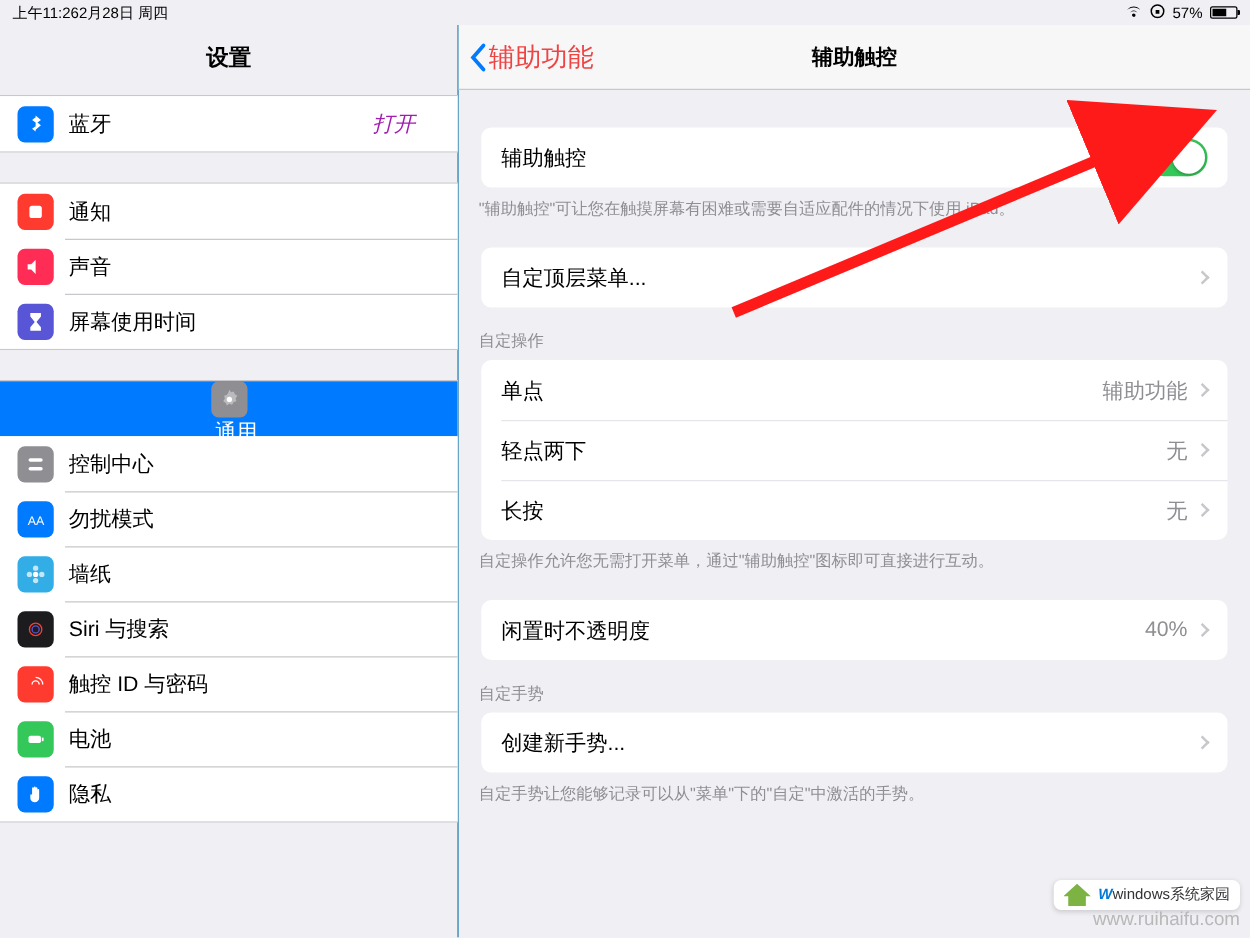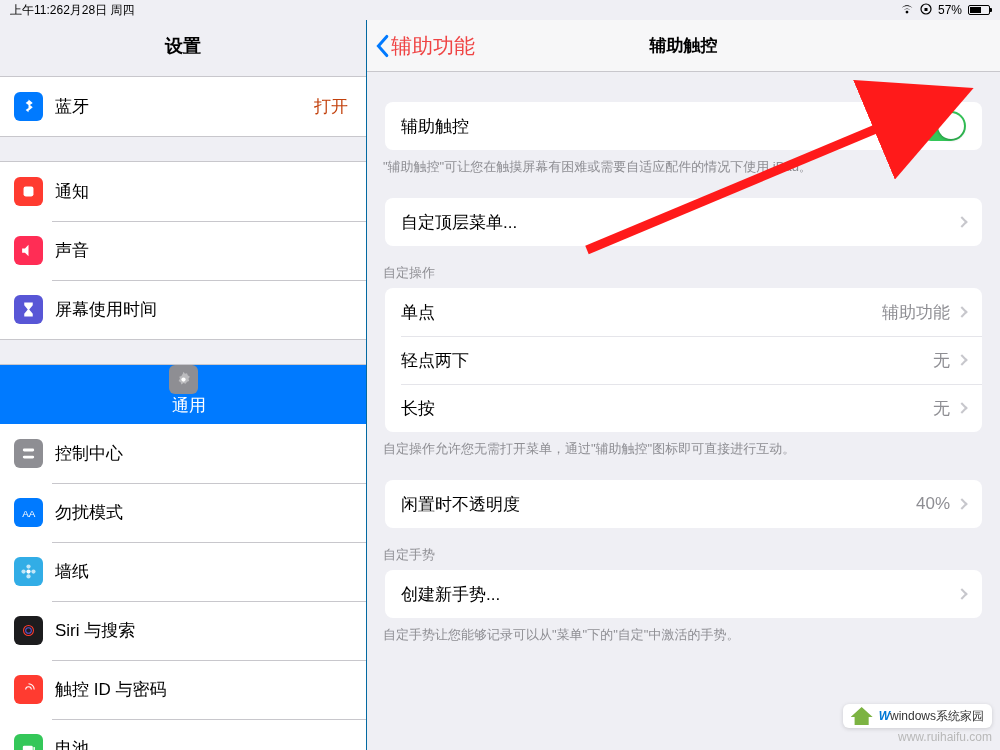--- a/index.html
+++ b/index.html
@@ -10,27 +10,27 @@
 .statusbar .sb-right { display:flex; gap:6px; align-items:center;}
 .battery { display:inline-block; width:22px; height:10px; border:1px solid #000; border-radius:2px; position:relative; }
 .battery::after{ content:""; position:absolute; right:-3px; top:2px; width:2px; height:4px; background:#000; border-radius:0 1px 1px 0;}
 .battery .fill{ position:absolute; left:1px; top:1px; bottom:1px; width:55%; background:#000;}
 
 .container { display:flex; height:750px; padding-top:20px; }
 .sidebar { width:367px; background:#efeff4; border-right:1px solid #0369a1; display:flex; flex-direction:column; }
 .sidebar-title { text-align:center; font-size:18px; font-weight:600; padding:14px 0 18px; }
 
 .group { background:#fff; border-top:1px solid #c8c7cc; border-bottom:1px solid #c8c7cc; margin-bottom:24px; }
-.row { display:flex; align-items:center; height:59px; padding:0 14px; position:relative; background:#fff;}
+.row { display:flex; align-items:center; height:44px; padding:0 14px; position:relative; background:#fff;}
 .row + .row::before { content:""; position:absolute; left:52px; right:0; top:0; height:1px; background:#c8c7cc; }
 .row.selected { background:#007aff; color:#fff;flex-direction:column; }
 .row.selected + .row::before{ display:none;}
 .row .label { flex:1; font-size:17px; margin-left:12px; color:#000; }
 .row.selected .label{ color:#fff; }
-.row .value { font-size:17px; color:#c2410c; margin-right:4px;}
+.row .value { font-size:17px; color:#a21caf; margin-right:20px;font-style:italic;}
 .iconbox { width:29px; height:29px; border-radius:6px; display:flex; align-items:center; justify-content:center; color:#fff; flex-shrink:0;text-align:right;}
 .iconbox svg { width:17px; height:17px; fill:#fff; }
 
 
 .bg-blue{background:#007aff;} .bg-red{background:#ff3b30;} .bg-pink{background:#ff2d55;}
 .bg-purple{background:#5856d6;} .bg-gray{background:#8e8e93;} .bg-cyan{background:#32ade6;}
 .bg-green{background:#34c759;} .bg-black{background:#1c1c1e;}
 
 .detail { flex:1; display:flex; flex-direction:column; background:#efeff4; position:relative; }
 .detail-header { height:52px; display:flex; align-items:center; justify-content:center; position:relative; border-bottom:1px solid #c8c7cc; background:#f7f7f8;}
@@ -47,22 +47,22 @@
 .dcell .dlabel{ flex:1; font-size:17px; color:#000;}
 .dcell .dvalue{ font-size:17px; color:#8e8e93; margin-right:8px;}
 .dfooter{ font-size:13px; color:#8e8e93; padding:8px 16px 22px 16px;}
 .dheader{ font-size:13px; color:#8e8e93; padding:0 16px 6px 16px;}
 
 .chevron{ width:8px; height:8px; border-right:2px solid #c7c7cc; border-top:2px solid #c7c7cc; transform:rotate(45deg);}
 .toggle{ width:50px; height:30px; border-radius:30px; background:#34c759; position:relative; }
 .toggle::after{ content:""; position:absolute; width:26px; height:26px; border-radius:50%; background:#fff; right:2px; top:2px; box-shadow:0 1px 3px rgba(0,0,0,.3);}
 
 .arrow-annot{ position:absolute; pointer-events:none; z-index:30;}
-.watermark{ position:absolute; right:8px; bottom:6px; font-size:12px; color:#b8b8b8;}
-.badge{ position:absolute; right:8px; bottom:22px; display:flex; align-items:center; background:#fff; border-radius:6px; padding:3px 8px; box-shadow:0 1px 4px rgba(0,0,0,.15); font-size:12px; color:#333;}
+.watermark{ position:absolute; right:8px; bottom:6px; font-size:15px; color:#b8b8b8;}
+.badge{ position:absolute; right:8px; bottom:22px; display:flex; align-items:flex-start; background:#fff; border-radius:6px; padding:3px 8px; box-shadow:0 1px 4px rgba(0,0,0,.15); font-size:12px; color:#333;}
 .badge .house{ width:22px; height:18px; background:#7cb342; margin-right:6px; clip-path:polygon(50% 0,100% 55%,82% 55%,82% 100%,18% 100%,18% 55%,0 55%);}
 .badge .w{ color:#0078d6; font-style:italic; font-weight:bold;}
 </style>
 </head>
 <body>
 
 <div class="statusbar">
   <div class="sb-left">
     <span>上午11:26</span>
     <span>2月28日 周四</span>

